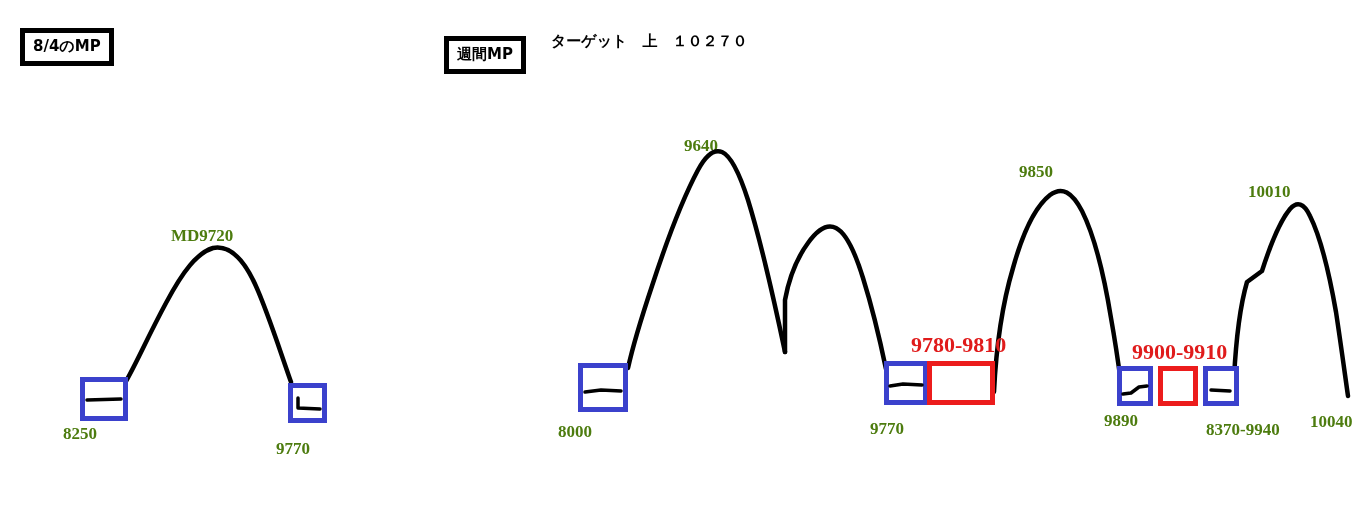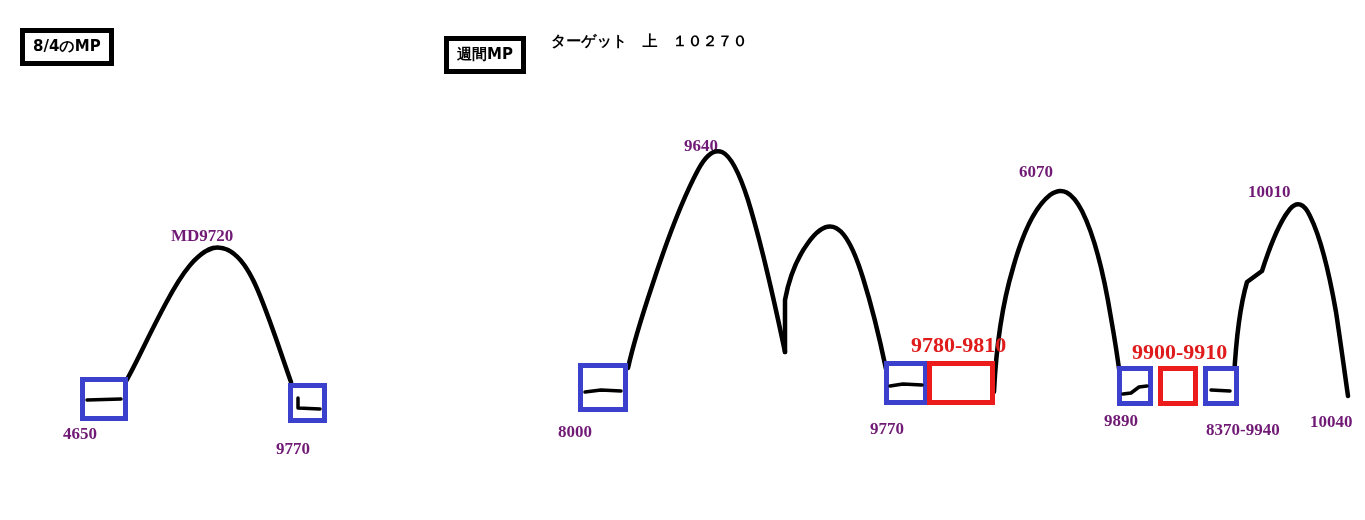--- a/index.html
+++ b/index.html
@@ -40,21 +40,21 @@
     font-family: "DejaVu Sans", "Liberation Sans", sans-serif;
     font-weight: bold;
     font-size: 15px;
     color: #000000;
     white-space: pre;
     line-height: 26px;
   }
 
   
   .lbl-blue {
-    color: #701a75;
+    color: #4d7c0f;
     font-family: "Liberation Serif", "DejaVu Serif", serif;
     font-weight: bold;
     font-size: 17px;
     line-height: 1;
     white-space: nowrap;
   }
   
   .lbl-red {
     color: #E01B1B;
     font-family: "Liberation Serif", "DejaVu Serif", serif;
@@ -89,37 +89,37 @@
              C 183 271, 197 253, 213 248
              C 229 245, 243 258, 255 284
              C 267 310, 278 345, 291 382" fill="none" stroke="#000000" stroke-width="4.5" stroke-linecap="round" stroke-linejoin="round"></path>
   </svg>
 
   <div class="abs pbox blue" style="left:80px; top:377px; width:48px; height:44px;">
     <svg width="38" height="34" style="margin:0;">
       <path d="M 2 18 L 36 17" fill="none" stroke="#000000" stroke-width="3.5" stroke-linecap="round"></path>
     </svg>
   </div>
-  <div class="abs lbl-blue" style="left:63px; top:425px;">4650</div>
+  <div class="abs lbl-blue" style="left:63px; top:425px;">8250</div>
 
   <div class="abs pbox blue" style="left:288px; top:383px; width:39px; height:40px;">
     <svg width="29" height="30">
       <path d="M 5 10 L 5 20 L 27 21" fill="none" stroke="#000000" stroke-width="3.5" stroke-linecap="round" stroke-linejoin="round"></path>
     </svg>
   </div>
   <div class="abs lbl-blue" style="left:276px; top:440px;">9770</div>
 
   <div class="abs title-box" style="left:444px; top:36px;">週間MP</div>
 
   <div class="abs target-text" style="left:551px; top:28px;">ターゲット　上　１０２７０</div>
 
 
   <div class="abs lbl-blue" style="left:684px; top:137px;">9640</div>
 
-  <div class="abs lbl-blue" style="left:1019px; top:163px;">6070</div>
+  <div class="abs lbl-blue" style="left:1019px; top:163px;">9850</div>
 
   <div class="abs lbl-blue" style="left:1248px; top:183px;">10010</div>
 
   <svg class="abs" style="left:0; top:0;" width="1365" height="470">
 
     <path d="M 628 368
              C 632 350, 640 322, 652 286
              C 666 243, 683 198, 698 170
              C 706 155, 714 149, 722 152
              C 731 156, 740 175, 748 200

